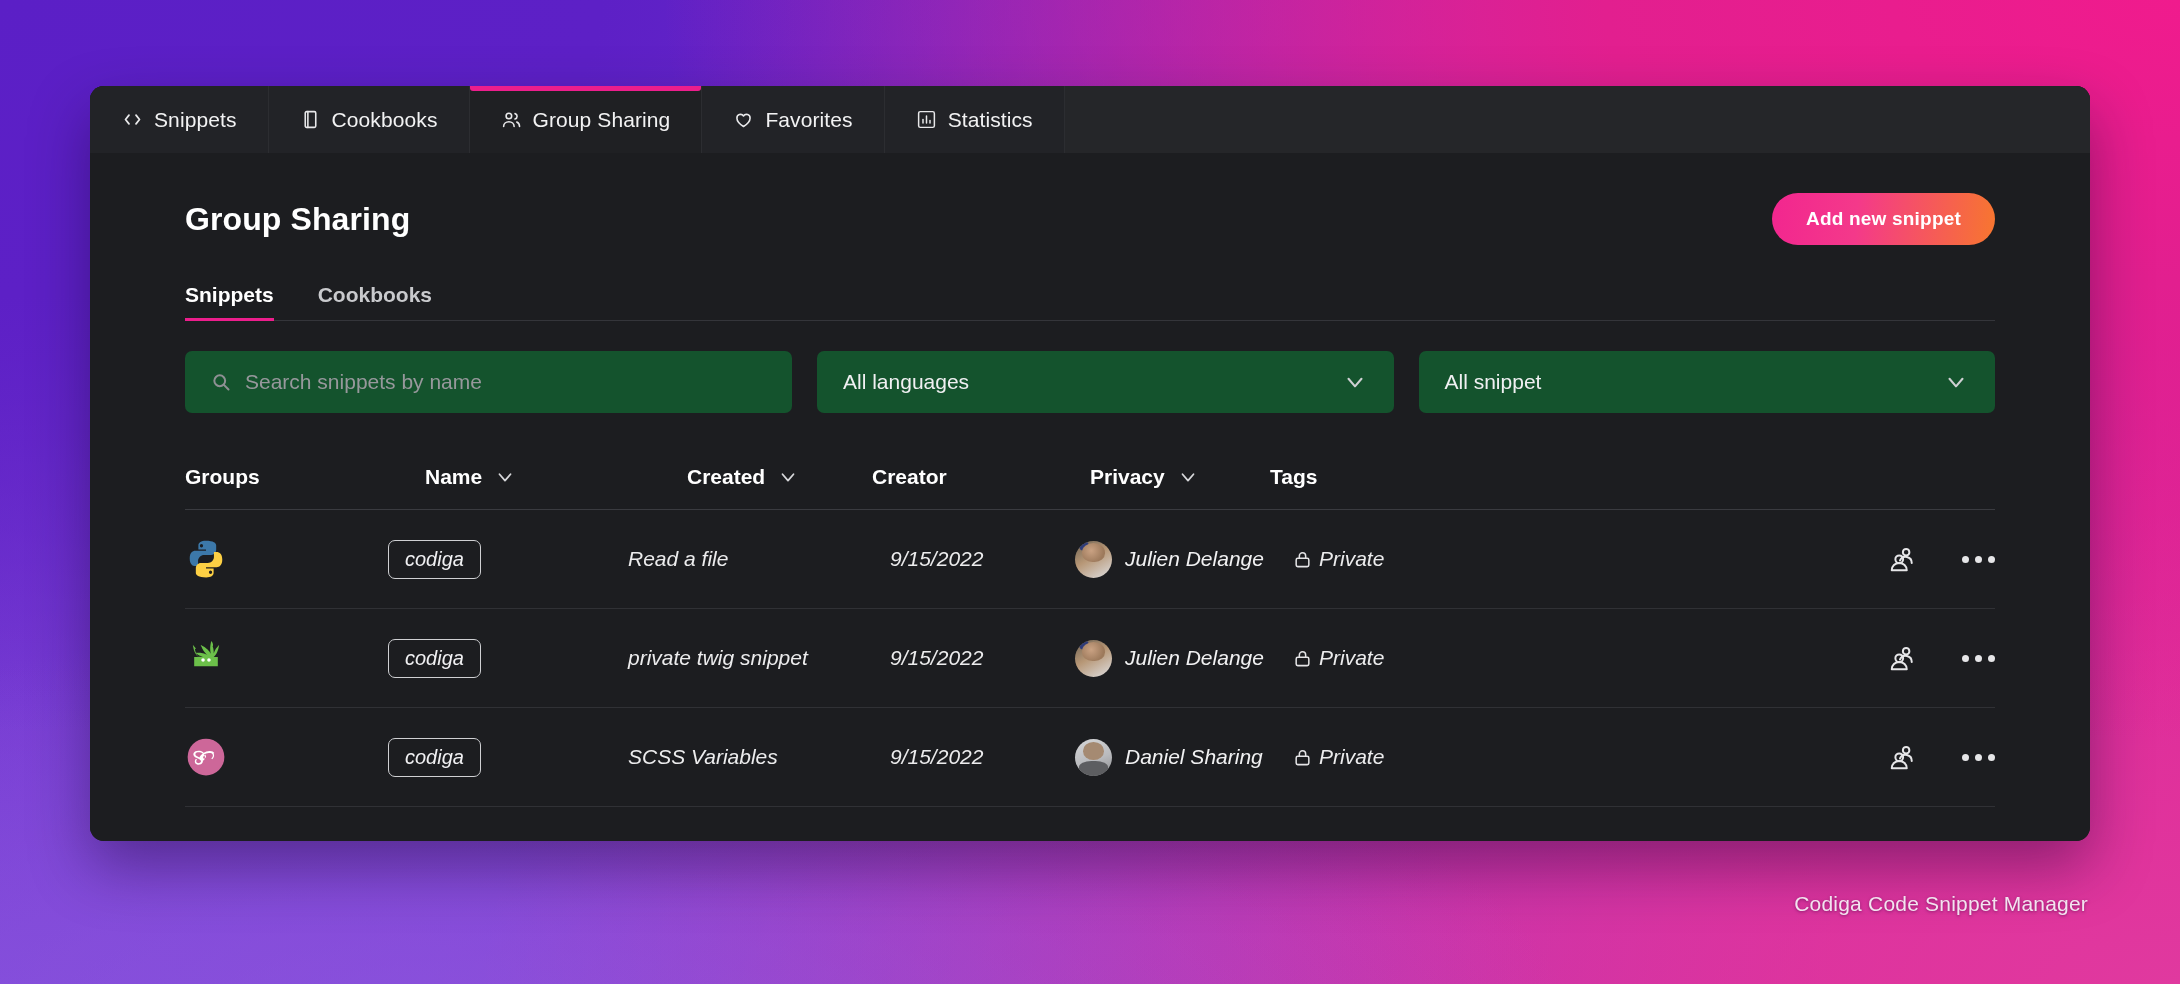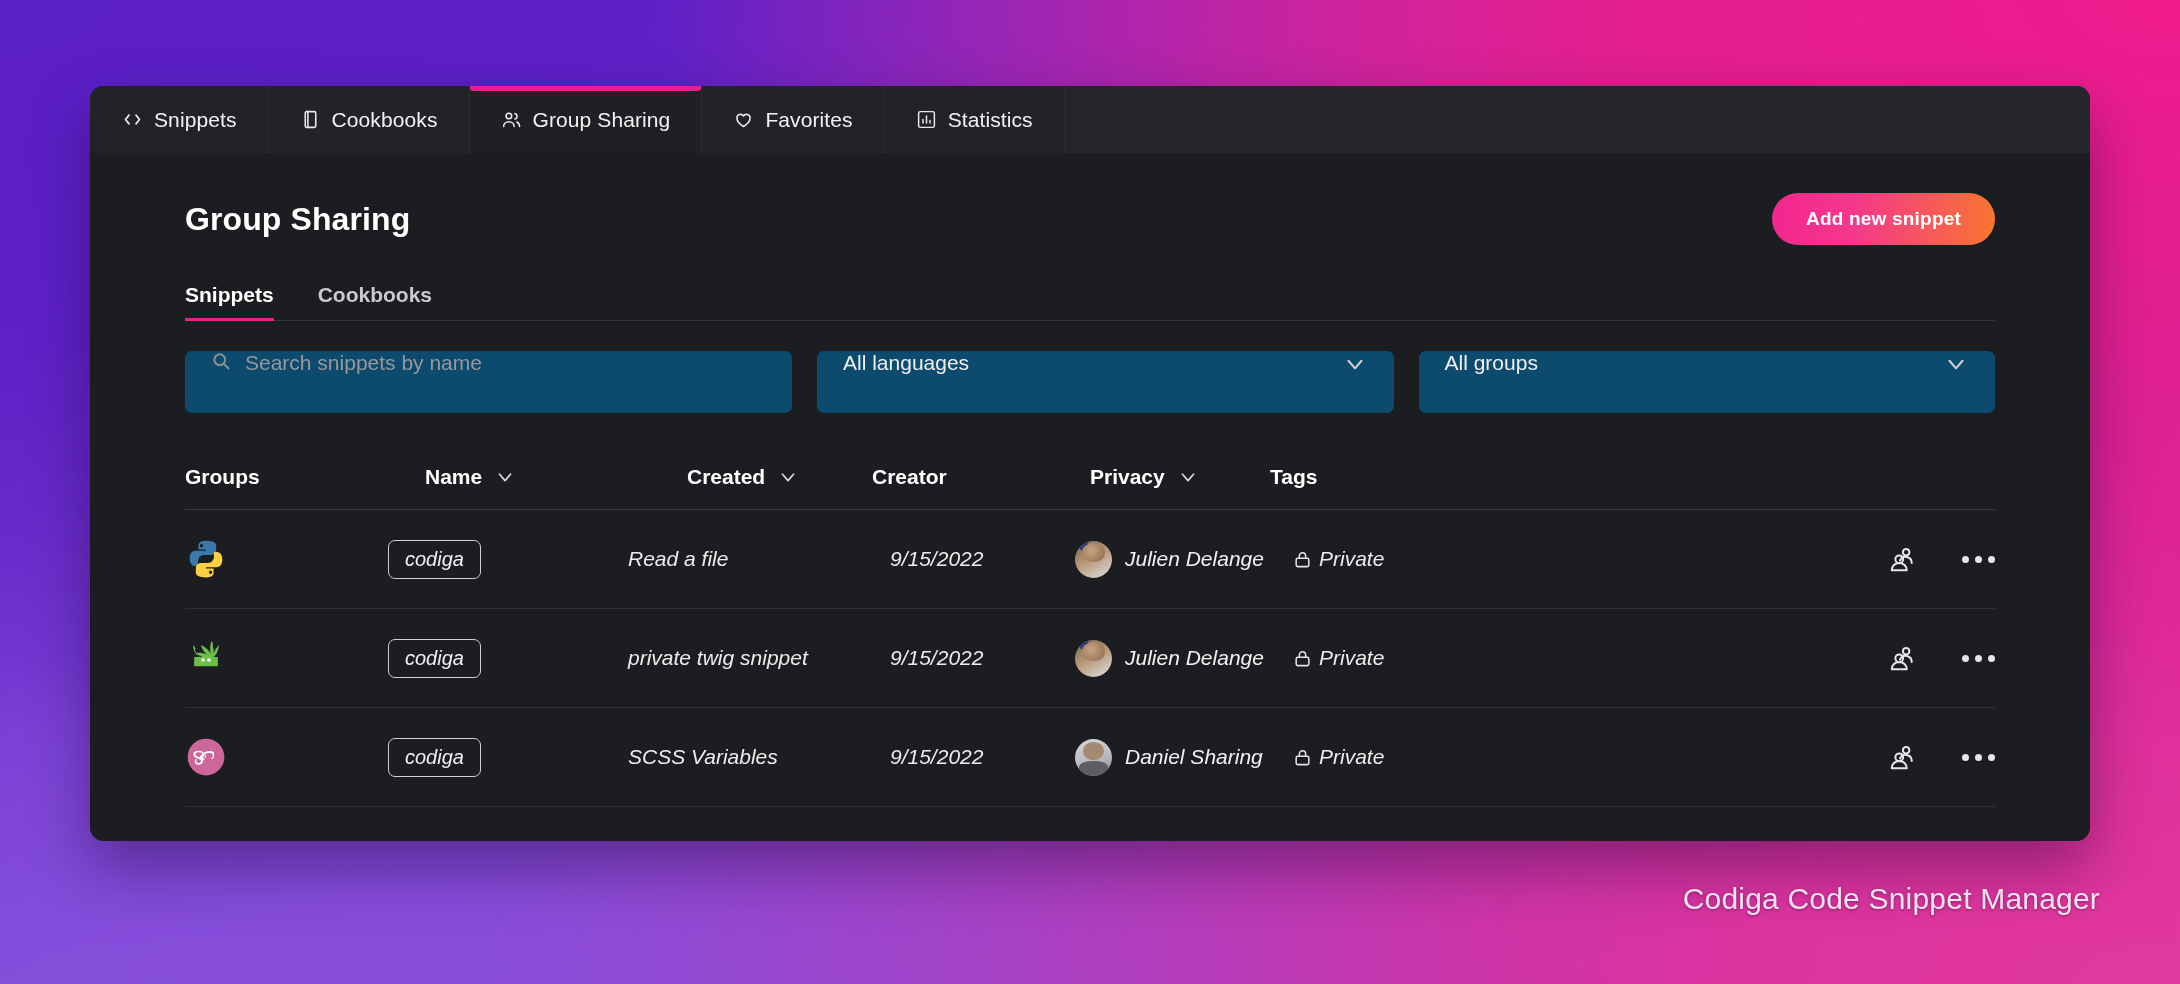--- a/index.html
+++ b/index.html
@@ -120,23 +120,23 @@
     height: 3px; background: #ec1e8c;
   }
 
   
   .filters {
     display: flex; gap: 25px;
     margin-top: 30px;
   }
   .field {
     height: 62px;
-    background: #0c4a6e;
+    background: #14532d;
     border-radius: 7px;
-    display: flex; align-items: flex-start;
+    display: flex; align-items: center;
     padding: 0 26px;
     color: #d9dadd;
     font-size: 21px;
   }
   .field.search { width: 607px; gap: 14px; }
   .field.search .ph { color: #97989c; }
   .field.sel {
     flex: 1; justify-content: space-between; color: #f0f0f2;
     cursor: pointer;
   }
@@ -206,23 +206,23 @@
   .priv { display: flex; align-items: center; gap: 7px; }
   .lock { width: 19px; height: 21px; color: #e4e4e6; }
   .lock svg { width: 100%; height: 100%; display: block; }
   .act-ic { width: 30px; height: 30px; color: #e6e6e8; cursor: pointer; }
   .act-ic svg { width: 100%; height: 100%; display: block; }
   .dots { display: flex; gap: 6px; cursor: pointer; }
   .dots i { width: 7px; height: 7px; border-radius: 50%; background: #e6e6e8; display: block; }
 
   .caption {
     position: absolute;
-    right: 80px; bottom: 68px;
+    right: 92px; bottom: 68px;
     color: #f3e3ef;
-    font-size: 30px;
+    font-size: 21px;
     letter-spacing: .2px;
     text-shadow: 0 1px 3px rgba(60,0,60,.5);
   }
 </style>
 </head>
 <body>
 
 <div class="soft-glow"></div>
 
 <div class="window">
@@ -316,21 +316,21 @@
       <div class="field sel">
         <span>All languages</span>
         <span class="chev">
           <svg viewBox="0 0 24 24" fill="none" stroke="currentColor" stroke-width="1.9" stroke-linecap="round" stroke-linejoin="round">
               <polyline points="6 9 12 16 18 9"></polyline>
             </svg>
         </span>
       </div>
 
       <div class="field sel">
-        <span>All groups</span>
+        <span>All snippet</span>
         <span class="chev">
           <svg viewBox="0 0 24 24" fill="none" stroke="currentColor" stroke-width="1.9" stroke-linecap="round" stroke-linejoin="round">
               <polyline points="6 9 12 16 18 9"></polyline>
             </svg>
         </span>
       </div>
     </div>
 
     <div class="table">
 

